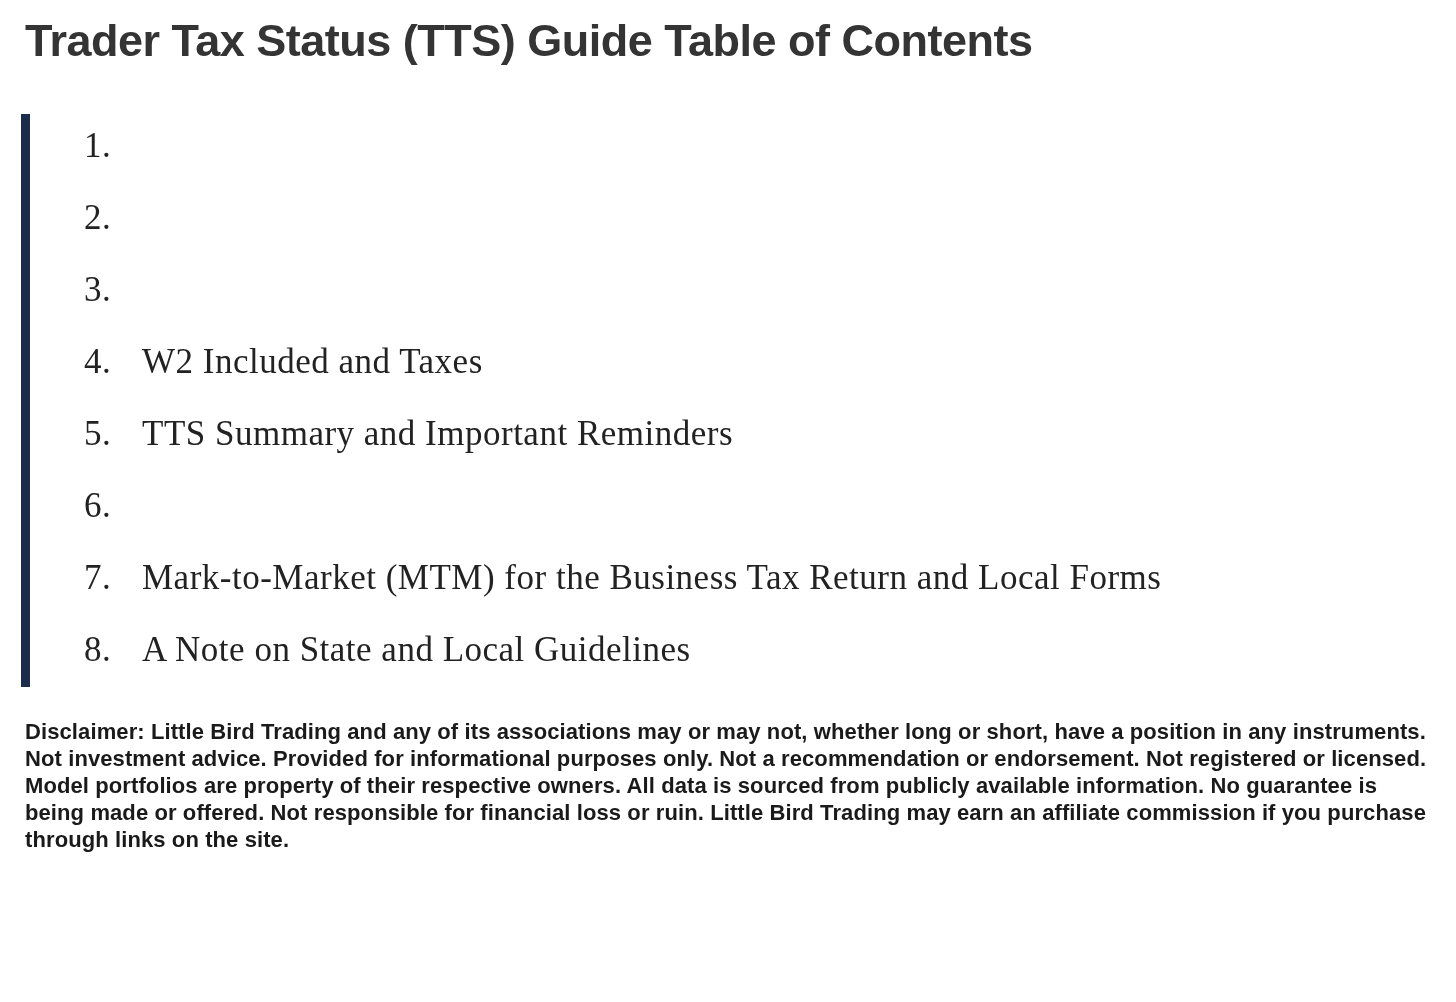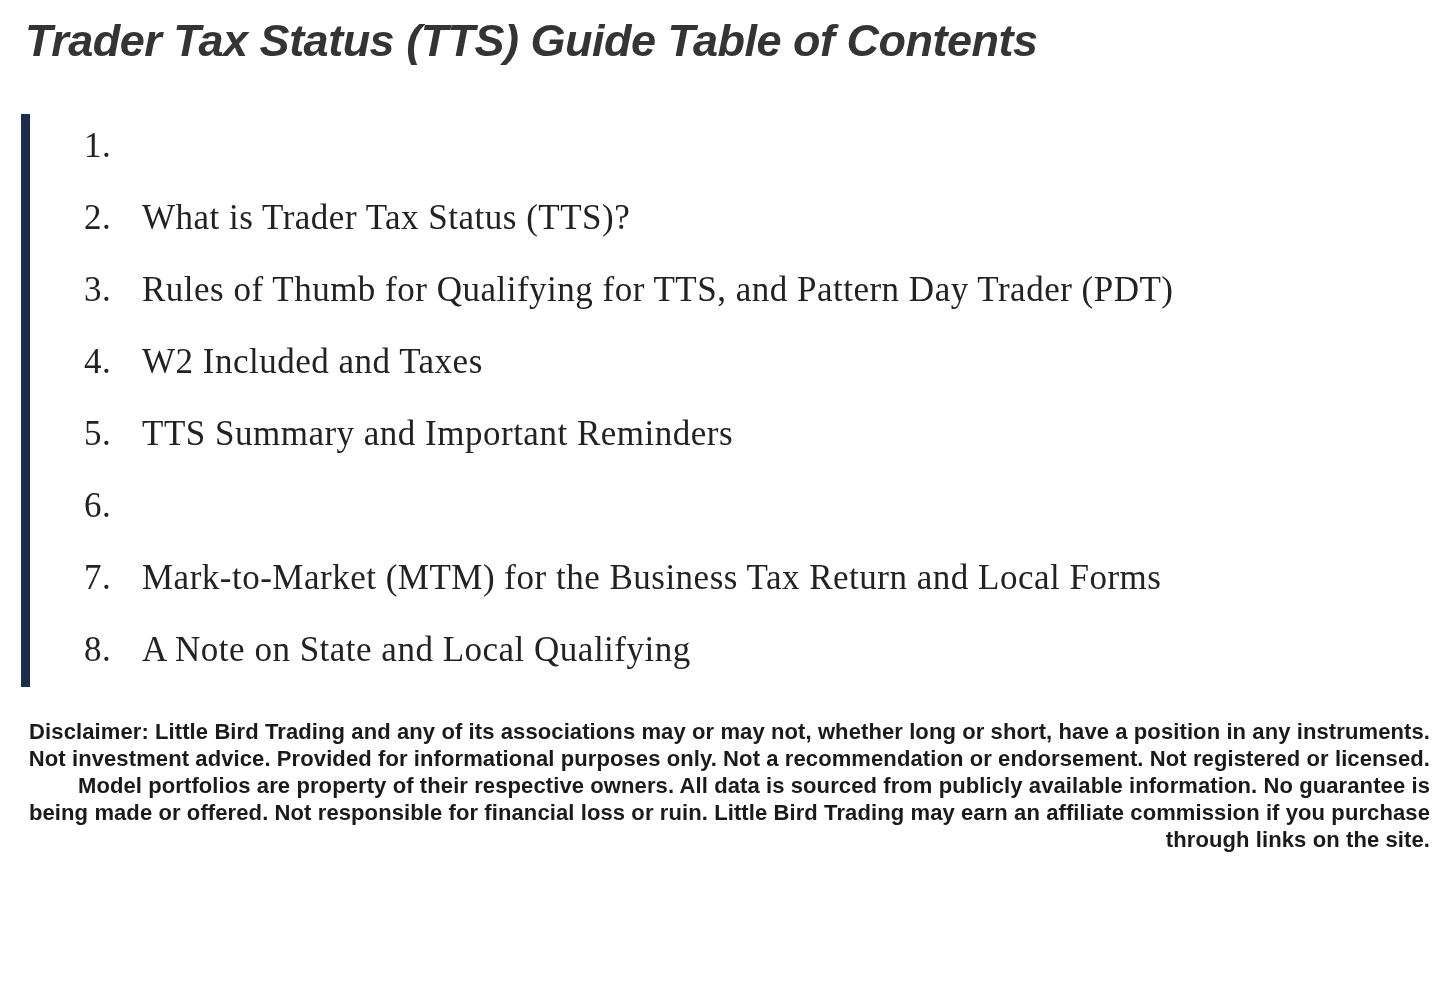--- a/index.html
+++ b/index.html
@@ -17,21 +17,20 @@
     font-family: "Liberation Sans", sans-serif;
   }
   .page-title {
     margin: 14px 25px 0 25px;
     font-family: "Liberation Sans", sans-serif;
     font-size: 45px;
     font-weight: bold;
     letter-spacing: -0.5px;
     line-height: 1.2;
     color: #343434;
-    font-style: italic;
   }
   .toc {
     margin: 46px 25px 0 21px;
     border-left: 9px solid #1b2d4a;
     padding: 2px 0 8px 54px;
   }
   .toc-list {
     list-style: none;
     margin: 0;
     padding: 0;
@@ -56,60 +55,57 @@
     max-width: 1180px;
   }
   .disclaimer {
     margin: 31px 26px 0 25px;
     font-family: "Liberation Sans", sans-serif;
     font-size: 22px;
     font-weight: bold;
     line-height: 27px;
     letter-spacing: 0.1px;
     color: #1a1a1a;
-    text-align: right;
   }
 </style>
 </head>
 <body>
 
 <div class="page">
 
   <h1 class="page-title">Trader Tax Status (TTS) Guide Table of Contents</h1>
 
   <div class="toc">
     <ol class="toc-list" id="toc-list">
         <li class="toc-item">
           <span class="toc-num">1.</span>
         </li>
         <li class="toc-item">
           <span class="toc-num">2.</span>
-          <span class="toc-text">What is Trader Tax Status (TTS)?</span>
         </li>
         <li class="toc-item">
           <span class="toc-num">3.</span>
-          <span class="toc-text">Rules of Thumb for Qualifying for TTS, and Pattern Day Trader (PDT)</span>
         </li>
         <li class="toc-item">
           <span class="toc-num">4.</span>
           <span class="toc-text">W2 Included and Taxes</span>
         </li>
         <li class="toc-item">
           <span class="toc-num">5.</span>
           <span class="toc-text">TTS Summary and Important Reminders</span>
         </li>
         <li class="toc-item">
           <span class="toc-num">6.</span>
         </li>
         <li class="toc-item">
           <span class="toc-num">7.</span>
           <span class="toc-text">Mark-to-Market (MTM) for the Business Tax Return and Local Forms</span>
         </li>
         <li class="toc-item">
           <span class="toc-num">8.</span>
-          <span class="toc-text">A Note on State and Local Qualifying</span>
+          <span class="toc-text">A Note on State and Local Guidelines</span>
         </li>
       </ol>
   </div>
 
   <p class="disclaimer">Disclaimer: Little Bird Trading and any of its associations may or may not, whether long or short, have a position in any instruments. Not investment advice. Provided for informational purposes only. Not a recommendation or endorsement. Not registered or licensed. Model portfolios are property of their respective owners. All data is sourced from publicly available information. No guarantee is being made or offered. Not responsible for financial loss or ruin. Little Bird Trading may earn an affiliate commission if you purchase through links on the site.</p>
 
 </div>
 
 </body></html>

